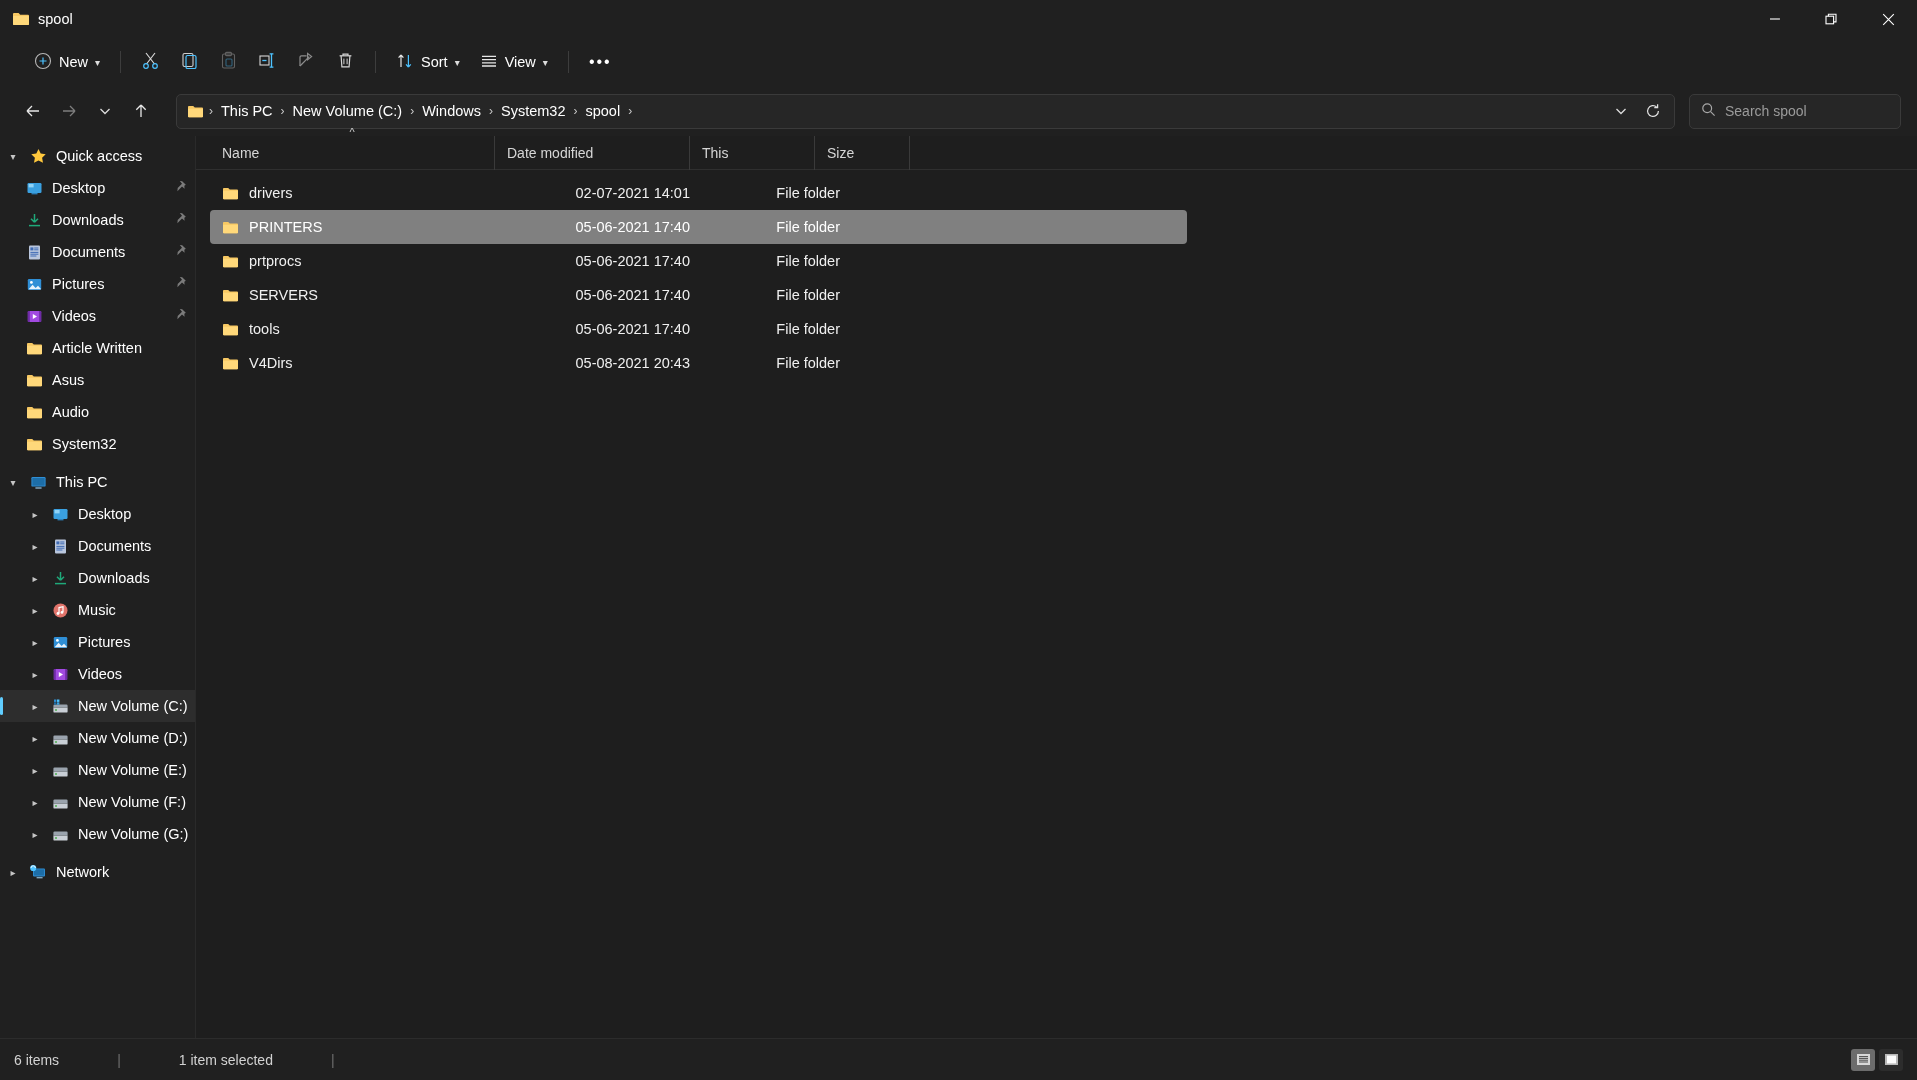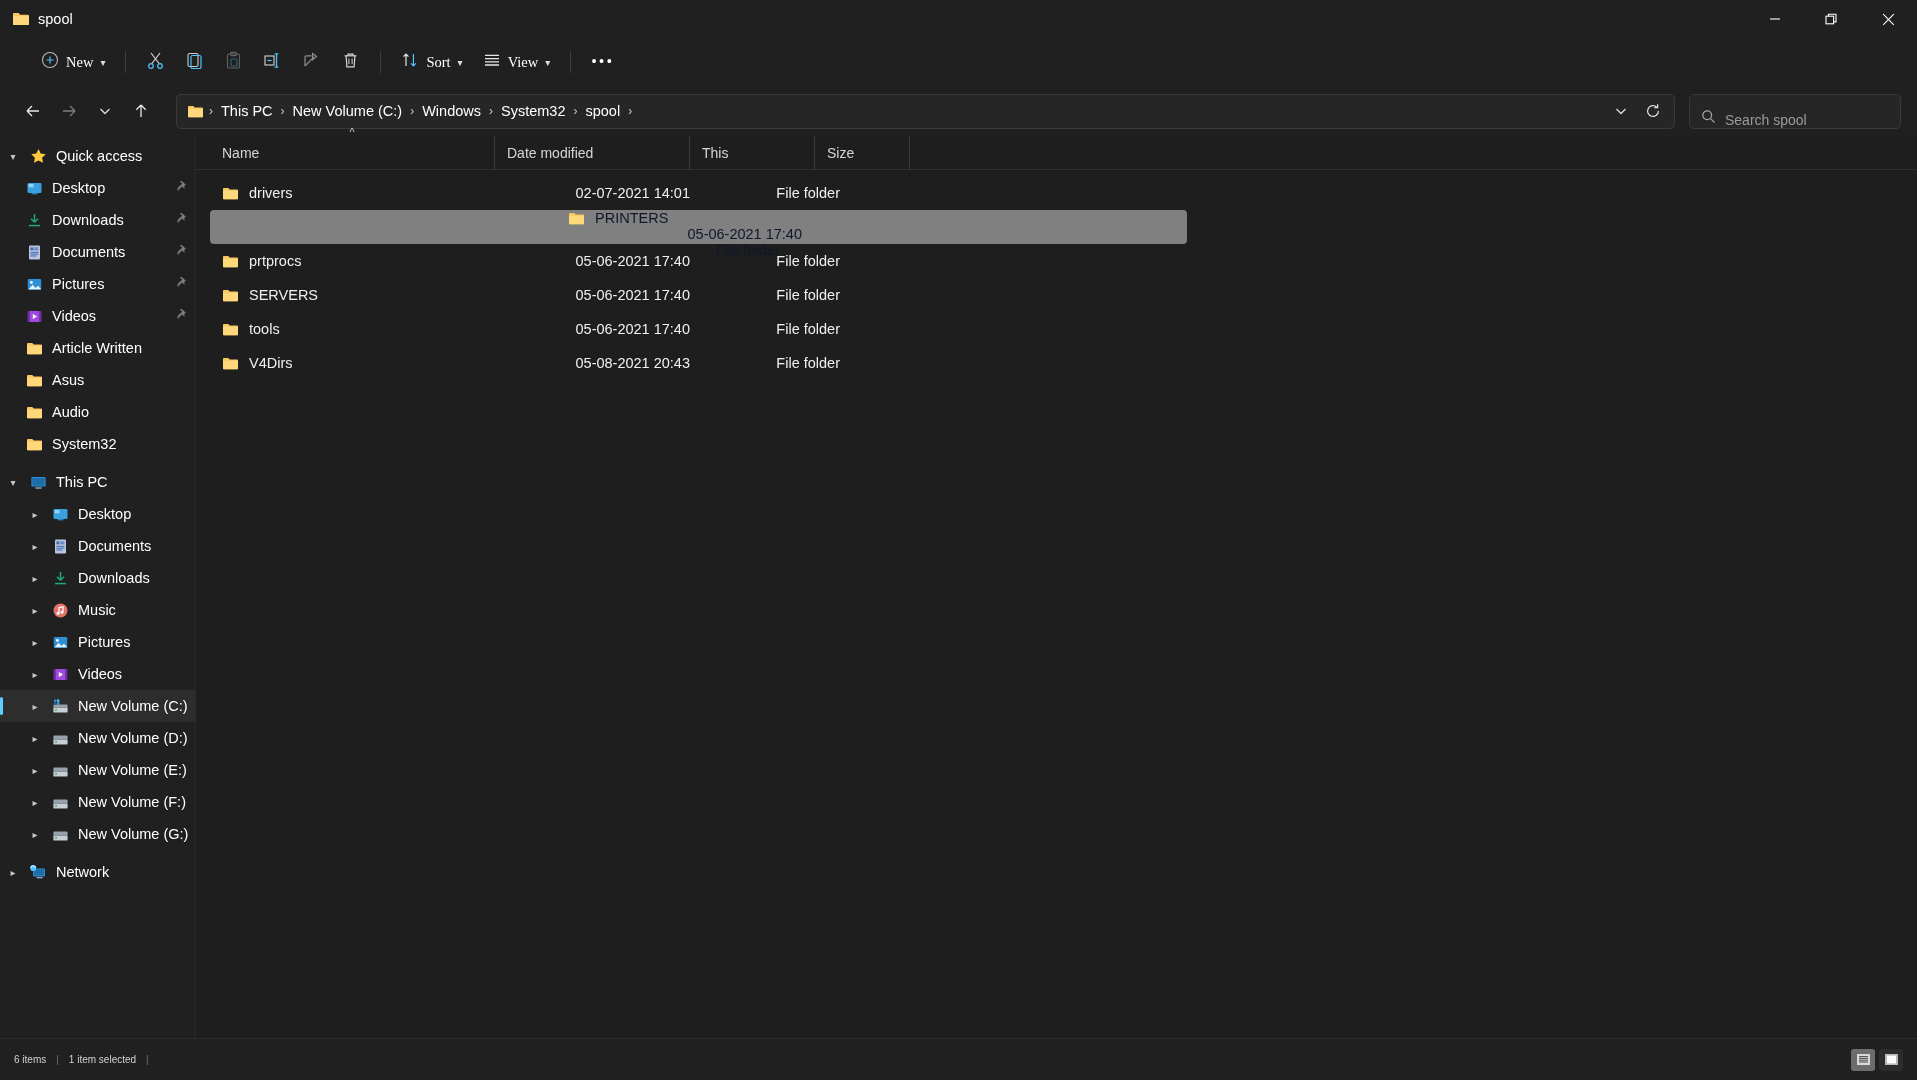--- a/index.html
+++ b/index.html
@@ -20,21 +20,21 @@
   .title-text { font-size: 14.5px; margin-left: 8px; color:#fff; }
   .win-controls { margin-left: auto; display: flex; height: 38px; }
   .win-btn {
     width: 57px; height: 38px; display: flex; align-items: center;
     justify-content: center; color: #fff;
   }
 
   
   .toolbar {
     height: 48px; display: flex; align-items: center;
-    padding-left: 32px; gap: 2px; background: #202020; font-family: Liberation Serif, serif;
+    padding-left: 25px; gap: 2px; background: #202020;
   }
   .tb-btn {
     height: 36px; display: flex; align-items: center; gap: 7px;
     padding: 0 9px; border-radius: 5px; color: #fff; font-size: 14.5px;
   }
   .tb-sep { width:1px; height:22px; background:#3d3d3d; margin:0 9px; }
   .chev { font-size: 10px; opacity: .85; }
 
   
   .navbar {
@@ -57,21 +57,21 @@
   }
   .crumb-sep { color:#c9c9c9; font-size:12px; padding: 0 1px; }
   .addr-right { display:flex; align-items:center; gap:2px; }
   .addr-ico {
     width: 30px; height: 29px; display:flex; align-items:center;
     justify-content:center; color:#e0e0e0; border-radius:4px;
   }
   .searchbox {
     width: 212px; height: 35px; background:#262626;
     border: 1px solid #3a3a3a; border-radius:5px;
-    display:flex; align-items:flex-end; gap:9px; padding: 0 11px;
+    display:flex; align-items:center; gap:9px; padding: 0 11px;
   }
   .search-ph { font-size: 14px; color:#9b9b9b; }
 
   
   .content { display:flex; height: 902px; }
 
   
   .sidebar {
     width: 196px; min-width:196px; background:#202020;
     padding-top: 4px; overflow:hidden;
@@ -117,31 +117,31 @@
   .c-name { width: 285px; }
   .c-date { width: 195px; }
   .c-type { width: 125px; }
   .c-size { width: 95px; }
   .rows { flex:1; padding-top: 6px; text-align: right; }
   .row {
     display:flex; align-items:center; height: 34px;
     font-size:14.5px; color:#f0f0f0; margin: 0 730px 0 14px;
     border-radius:4px; padding-left: 12px;
   }
-  .row.selected { background:#808080; color:#0f172a;flex-direction:column; }
+  .row.selected { background:#808080; color:#ffffff; }
   .r-name { width:273px; display:flex; align-items:center; gap:10px; }
   .r-date { width:195px; }
   .r-type { width:125px;margin-left:25px; }
   .r-size { width:95px; }
 
   
   .statusbar {
     height: 42px; display:flex; align-items:center;
-    padding: 0 14px; font-size:10px; color:#d2d2d2;
-    background:#202020; border-top:1px solid #2c2c2c;
+    padding: 0 14px; font-size:14px; color:#d2d2d2;
+    background:#202020; border-top:1px solid #2c2c2c;gap:48px;
   }
   .sb-sep { margin: 0 10px; color:#6e6e6e; }
   .view-toggles { margin-left:auto; display:flex; gap:4px; }
   .vt {
     width:24px; height:22px; display:flex; align-items:center;
     justify-content:center; border-radius:3px; background:#2c2c2c;
   }
   .vt.active { background:#6c6c6c; }
 </style>
 </head>

